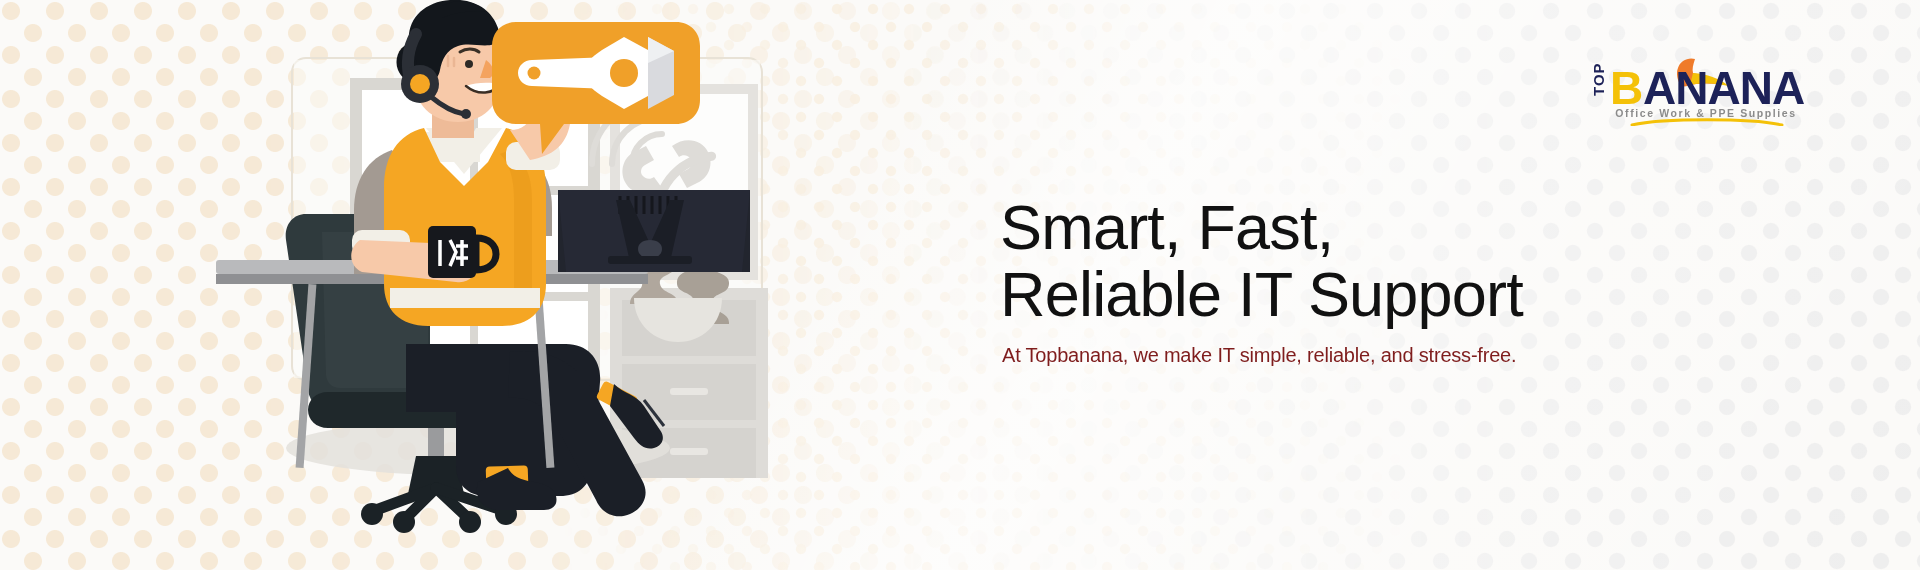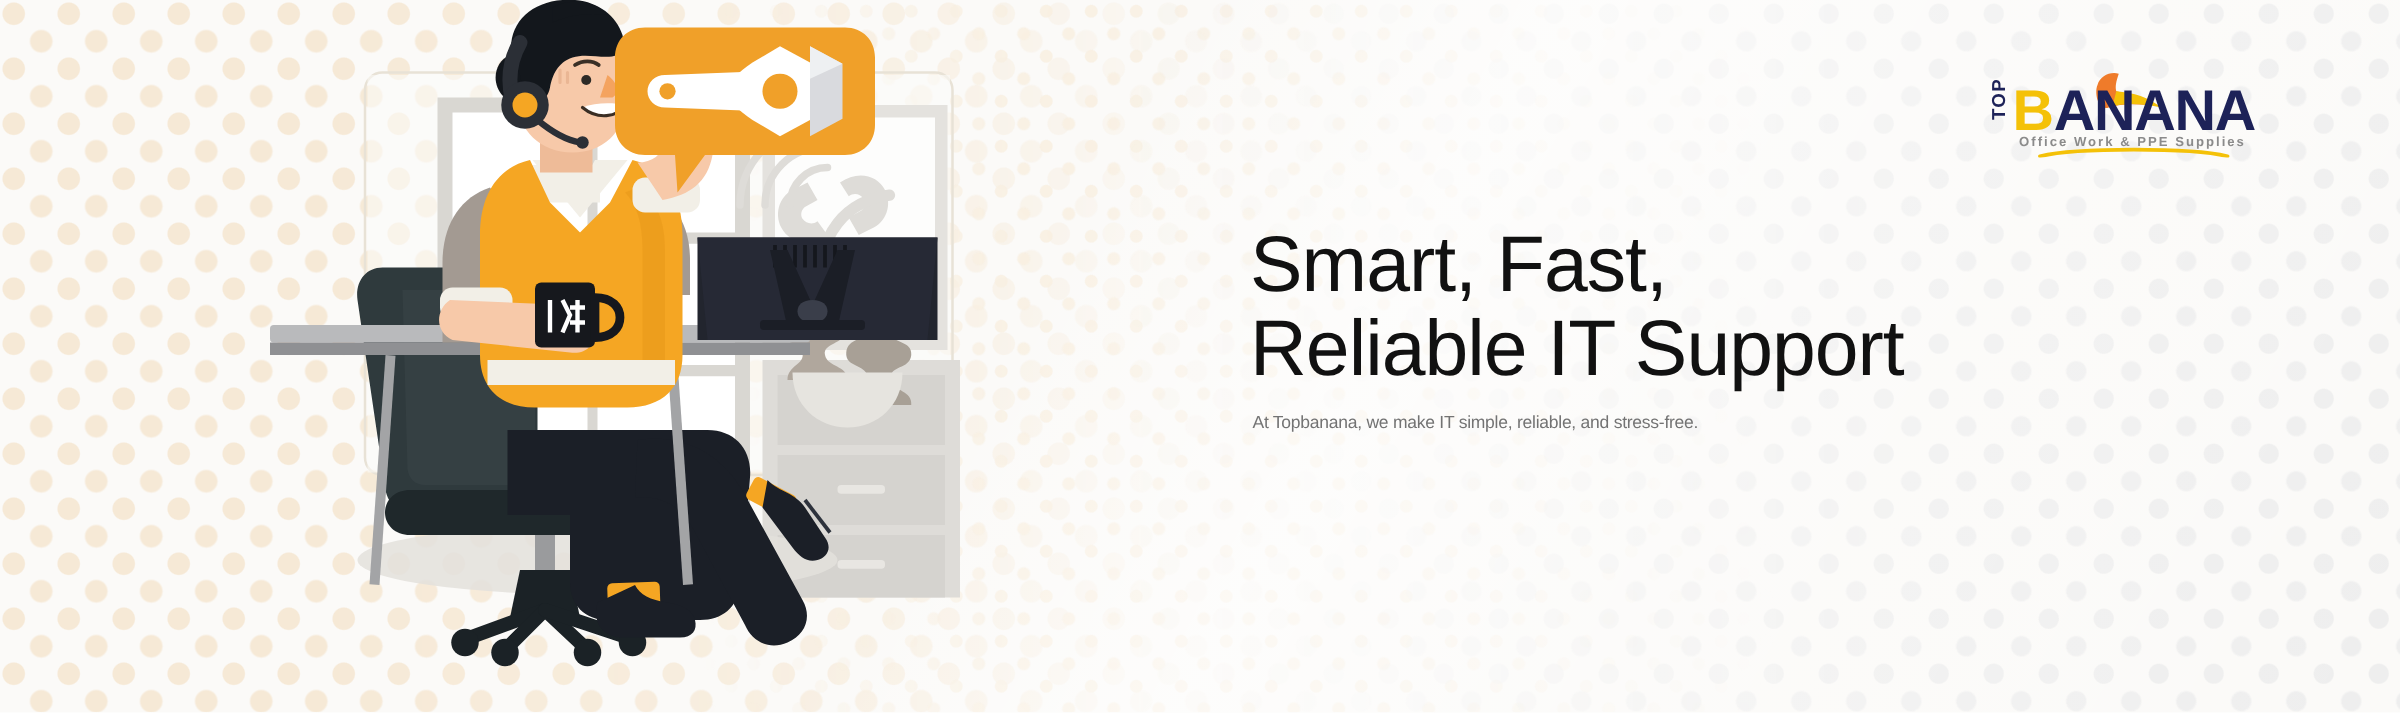--- a/index.html
+++ b/index.html
@@ -94,40 +94,40 @@
     top: 0px;
     width: 640px;
     height: 570px;
   }
   .illustration svg { display: block; width: 100%; height: 100%; }
 
   
   .copy {
     position: absolute;
     left: 1000px;
-    top: 179px;
+    top: 194px;
     width: 780px;
   }
   .headline {
     margin: 0;
     font-family: "Liberation Sans", sans-serif;
     font-size: 63px;
     line-height: 1.06;
     font-weight: 400;
     letter-spacing: -0.8px;
     color: #111111;
     white-space: pre-line;
   }
   .subhead {
     margin: 16px 0 0 2px;
     font-family: "Liberation Sans", sans-serif;
-    font-size: 14px;
+    font-size: 20px;
     font-weight: 400;
     letter-spacing: -0.2px;
-    color: #737373;
+    color: #7f1d1d;
   }
 
   
   .logo {
     position: absolute;
     right: 98px;
     top: 52px;
     width: 232px;
     height: 74px;
   }

